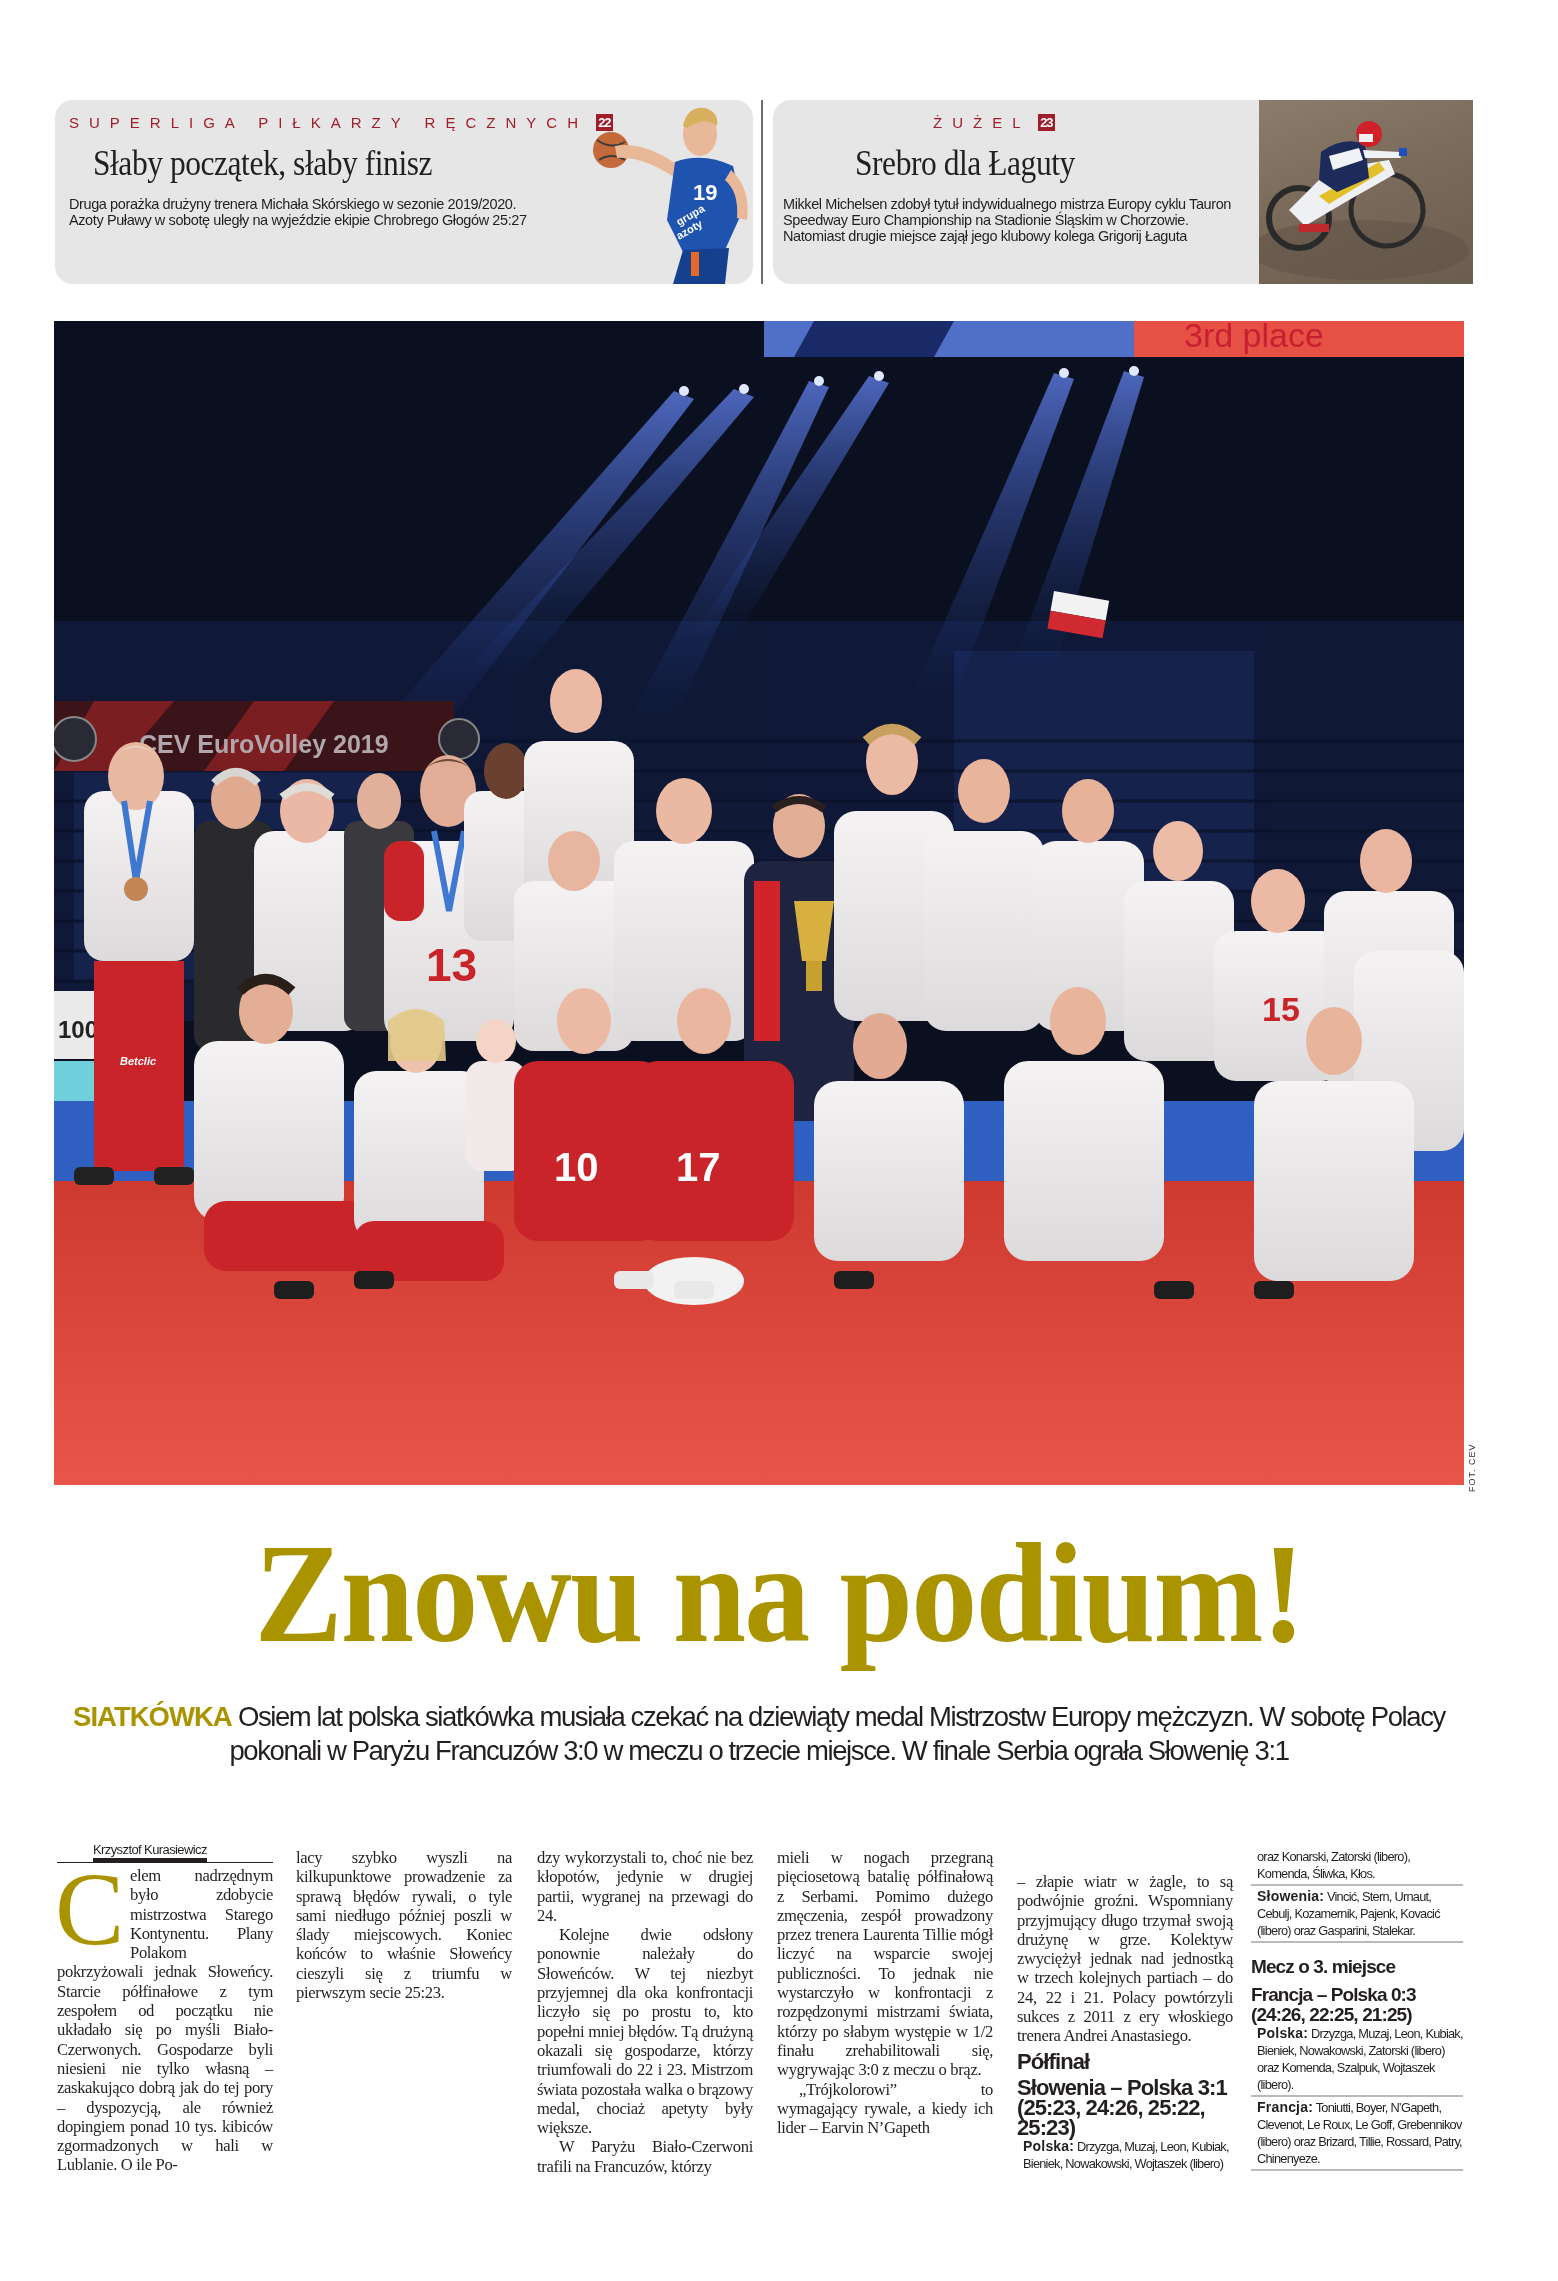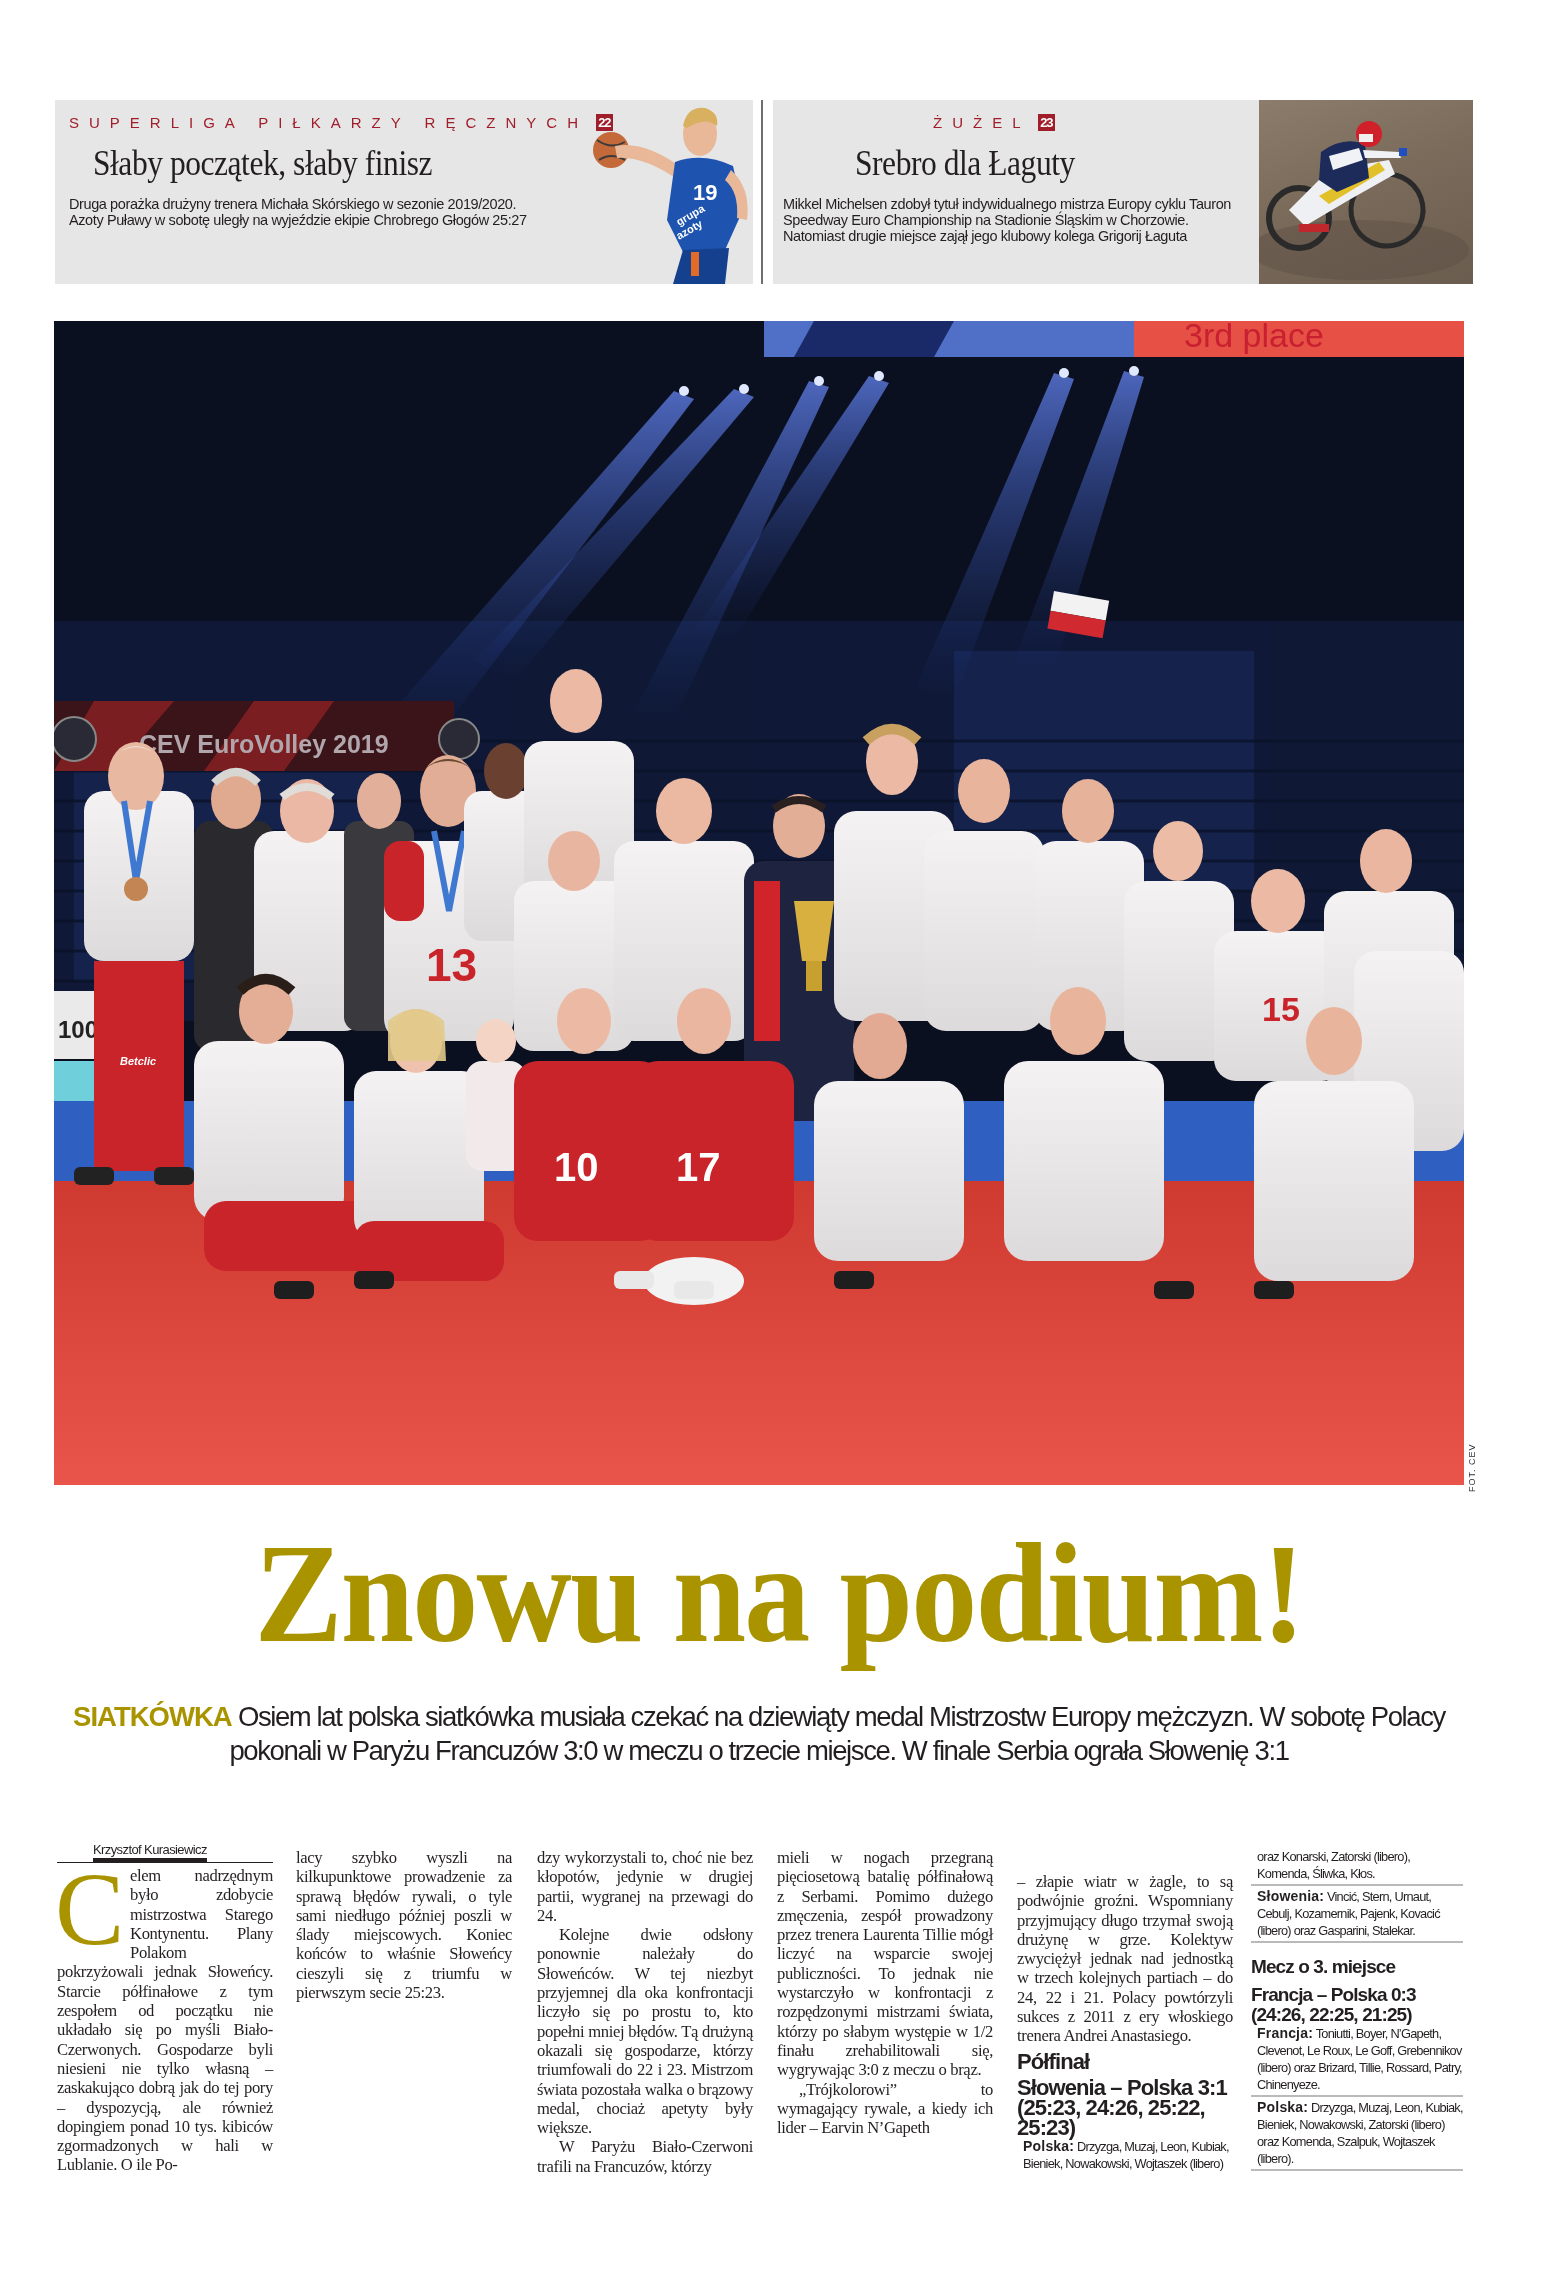--- a/index.html
+++ b/index.html
@@ -1,21 +1,21 @@
 <!DOCTYPE html>
 <html><head>
   <meta charset="utf-8">
   <style>
     * { box-sizing: border-box; margin: 0; padding: 0; }
     html, body { width: 1558px; height: 2281px; background: #ffffff; overflow: hidden; }
     body { position: relative; font-family: "Liberation Serif", serif; color: #231f20; }
 
     
     .teaser {
-      position: absolute; top: 100px; height: 184px; background: #e6e6e6;
+      position: absolute; top: 100px; height: 184px; background: #e6e6e6; border-radius: 18px;
     }
     .teaser-left { left: 55px; width: 698px; }
     .teaser-right { left: 773px; width: 700px; }
     .kicker {
       font-family: "Liberation Sans Narrow", "Liberation Sans", sans-serif;
       color: #a01d2a; font-size: 15px; letter-spacing: 10px; font-weight: 400;
       white-space: nowrap;
     }
     .page-badge {
       display: inline-block; background: #a01d2a; color: #fff; font-size: 13px;
@@ -405,20 +405,20 @@
   <div class="lineup">
     <span>oraz Konarski, Zatorski (libero), Komenda, Śliwka, Kłos.</span>
   </div>
   <div class="lineup">
     <span class="team">Słowenia:</span>
     <span>Vincić, Stern, Urnaut, Cebulj, Kozamernik, Pajenk, Kovacić (libero) oraz Gasparini, Stalekar.</span>
   </div>
   <div class="results-head big" style="margin-top:14px">Mecz o 3. miejsce</div>
   <div class="results-head big">Francja – Polska 0:3 (24:26, 22:25, 21:25)</div>
   <div class="lineup">
+    <span class="team">Polska:</span>
+    <span>Drzyzga, Muzaj, Leon, Kubiak, Bieniek, Nowakowski, Zatorski (libero) oraz Komenda, Szalpuk, Wojtaszek (libero).</span>
+  </div>
+  <div class="lineup">
     <span class="team">Francja:</span>
     <span>Toniutti, Boyer, N’Gapeth, Clevenot, Le Roux, Le Goff, Grebennikov (libero) oraz Brizard, Tillie, Rossard, Patry, Chinenyeze.</span>
   </div>
-  <div class="lineup">
-    <span class="team">Polska:</span>
-    <span>Drzyzga, Muzaj, Leon, Kubiak, Bieniek, Nowakowski, Zatorski (libero) oraz Komenda, Szalpuk, Wojtaszek (libero).</span>
-  </div>
 </div>
 
 </body></html>

